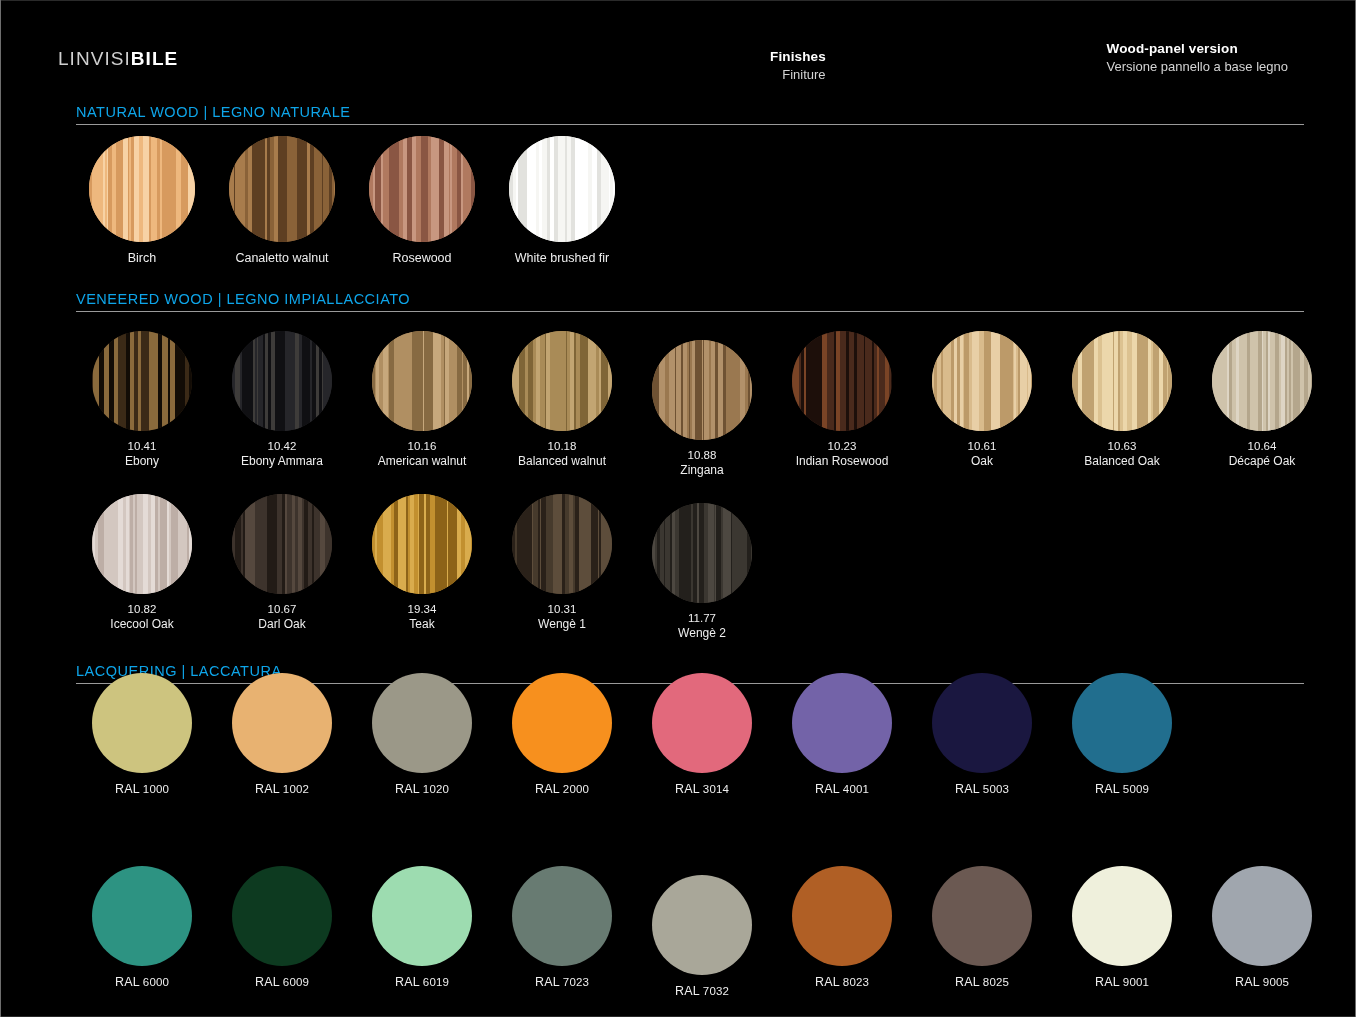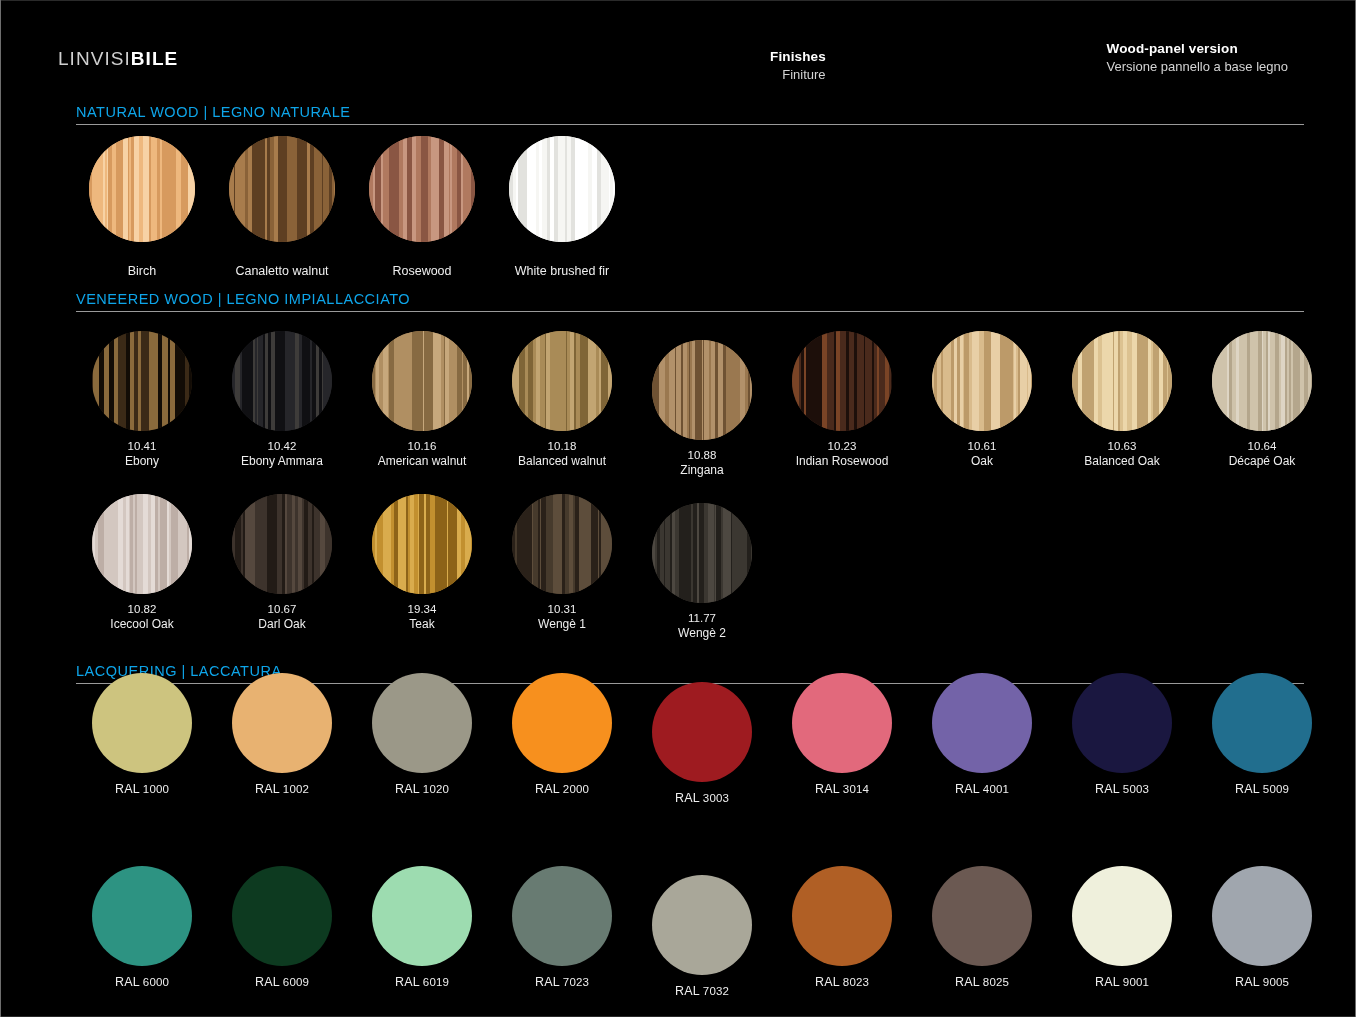--- a/index.html
+++ b/index.html
@@ -56,21 +56,21 @@
   .disc.small { width: 100px; height: 100px; }
   .disc .tex { position: absolute; inset: -14px; }
 
   .caption { margin-top: 9px; text-align: center; line-height: 1.18; }
   .cap-code { font-size: 11.5px; color: #efefef; }
   .cap-name { font-size: 12px; color: #efefef; }
   .cap-ral  { font-size: 12.5px; color: #efefef; letter-spacing: .01em; }
   .cap-ral span.num { font-size: 11.5px; }
 
   
-  .cap-nat { margin-top: 13px; font-size: 12.5px; color: #efefef; }
+  .cap-nat { font-size: 12.5px; color: #efefef; }
 </style>
 </head>
 <body>
 
 <div class="page">
   <div class="edge-top"></div>
   <div class="edge-bot"></div>
   <div class="edge left"></div>
   <div class="edge right"></div>
 
@@ -282,26 +282,20 @@
         <div class="caption">
           <div class="cap-ral"><span>RAL </span><span class="num">1020</span></div>
         </div>
       </div>
       <div class="cell">
         <div class="disc small" style="background: rgb(247, 144, 30);"></div>
         <div class="caption">
           <div class="cap-ral"><span>RAL </span><span class="num">2000</span></div>
         </div>
       </div>
-      <div class="cell shift">
-        <div class="disc small" style="background: rgb(158, 27, 32);"></div>
-        <div class="caption">
-          <div class="cap-ral"><span>RAL </span><span class="num">3003</span></div>
-        </div>
-      </div>
       <div class="cell">
         <div class="disc small" style="background: rgb(226, 105, 124);"></div>
         <div class="caption">
           <div class="cap-ral"><span>RAL </span><span class="num">3014</span></div>
         </div>
       </div>
       <div class="cell">
         <div class="disc small" style="background: rgb(115, 99, 168);"></div>
         <div class="caption">
           <div class="cap-ral"><span>RAL </span><span class="num">4001</span></div>

